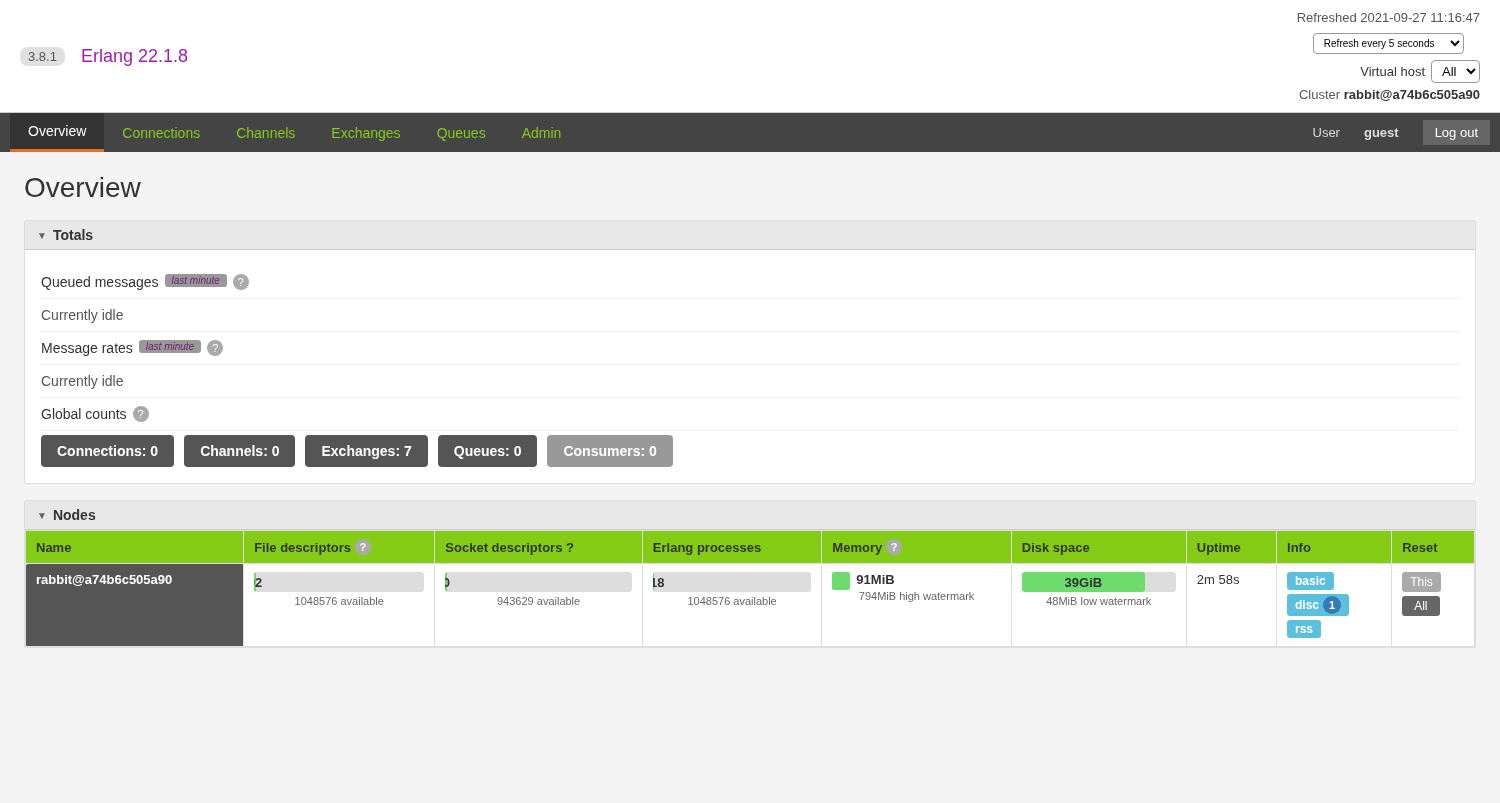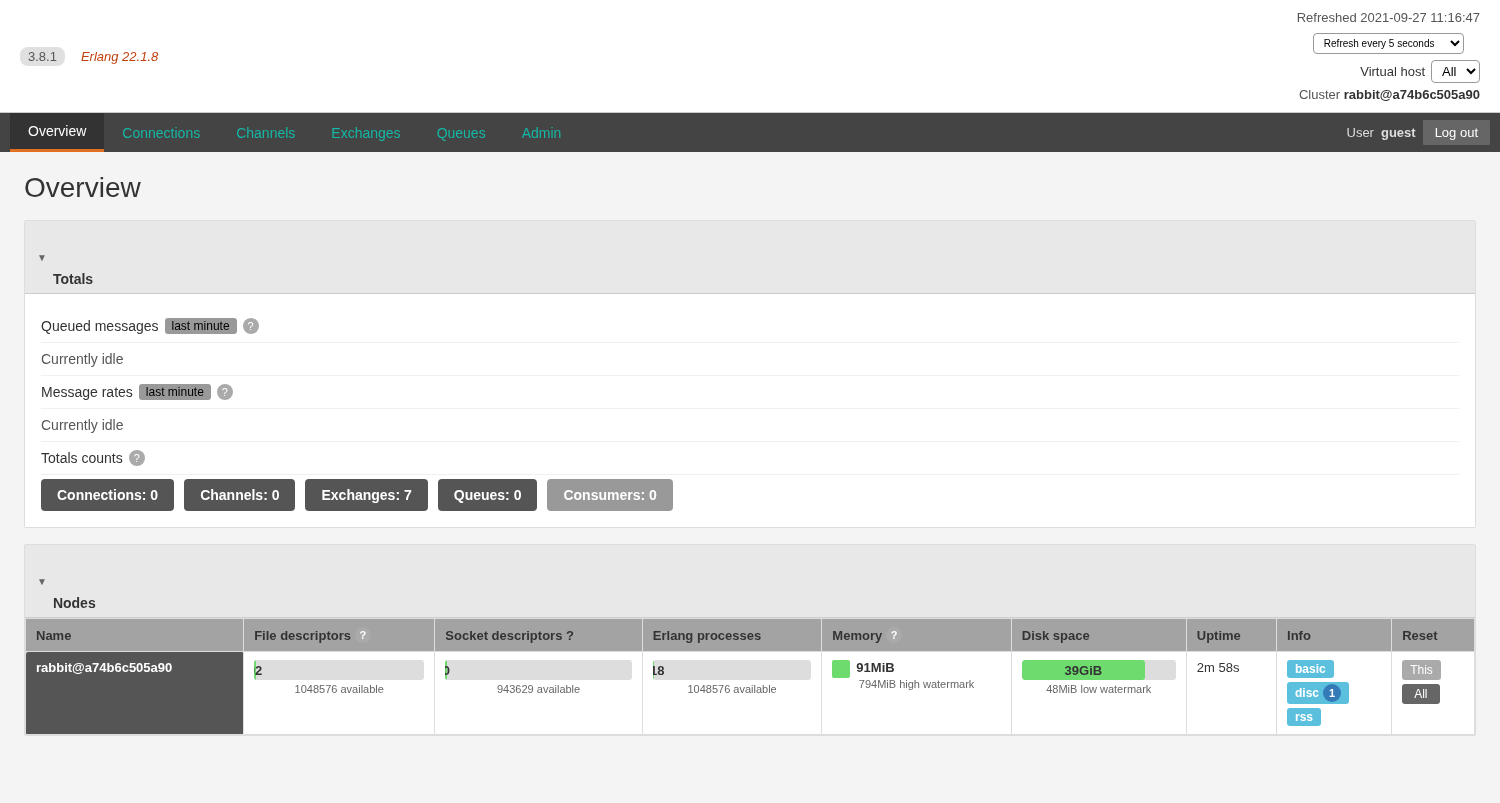--- a/index.html
+++ b/index.html
@@ -7,64 +7,64 @@
 
     
     #header { background: #fff; border-bottom: 1px solid #ccc; padding: 10px 20px; display: flex; align-items: center; justify-content: space-between; }
     #logo-area { display: flex; align-items: center; gap: 16px; }
     #logo { display: flex; align-items: center; }
     .logo-icon { width: 38px; height: 38px; background: #e07022; display: inline-flex; align-items: center; justify-content: center; margin-right: 2px; }
     .logo-icon svg { width: 24px; height: 24px; fill: #fff; }
     .logo-text { font-size: 28px; font-weight: bold; color: #e07022; }
     .logo-dot { color: #666; font-size: 28px; }
     .version-badge { background: #e0e0e0; border-radius: 8px; padding: 2px 8px; font-size: 13px; color: #555; }
-    .erlang-badge { font-size: 13px; color: #c2410c; font-style: italic; }
+    .erlang-badge { font-size: 18px; color: #a21caf; }
     #header-right { text-align: right; }
     .refresh-row { display: flex; align-items: center; justify-content: flex-end; gap: 8px; margin-bottom: 6px; flex-direction: column; }
     .refreshed-text { font-size: 13px; color: #555; }
     .refresh-select { border: 1px solid #999; border-radius: 4px; padding: 3px 6px; font-size: 10px; background: #fff; cursor: pointer; }
     .vhost-row { display: flex; align-items: center; justify-content: flex-end; gap: 6px; margin-bottom: 4px; font-size: 13px; }
     .vhost-select { border: 1px solid #999; border-radius: 4px; padding: 2px 6px; font-size: 13px; background: #fff; cursor: pointer; }
     .cluster-row { font-size: 13px; color: #555; }
     .cluster-name { font-weight: bold; color: #333; }
 
     
     #nav { background: #444; display: flex; align-items: stretch; padding: 0 10px; }
-    .nav-item { color: #14b8a6; padding: 10px 18px; cursor: pointer; font-size: 14px; font-weight: 500; text-decoration: none; display: flex; align-items: center; }
+    .nav-item { color: #84cc16; padding: 10px 18px; cursor: pointer; font-size: 14px; font-weight: 500; text-decoration: none; display: flex; align-items: center; }
     .nav-item.active { background: #333; color: #fff; border-bottom: 3px solid #e07022; }
-    #user-area { margin-left: auto; display: flex; align-items: center; gap: 7px; color: #ddd; font-size: 13px; }
+    #user-area { margin-left: auto; display: flex; align-items: center; gap: 24px; color: #ddd; font-size: 13px; }
     .logout-btn { background: #666; color: #fff; border: none; padding: 5px 12px; border-radius: 1px; cursor: pointer; font-size: 13px; }
 
     
     #main { padding: 20px 24px; background: #f4f4f4; min-height: calc(100vh - 130px); }
     .page-title { font-size: 28px; font-weight: 300; color: #333; margin-bottom: 16px; }
 
     
     .section { background: #fff; border: 1px solid #ddd; border-radius: 2px; margin-bottom: 16px; }
     .section-header { background: #e8e8e8; padding: 6px 12px; display: flex; align-items: center; gap: 6px; border-bottom: 1px solid #ccc; cursor: pointer; user-select: none; }
     .section-header .arrow { font-size: 10px; color: #666; }
-    .section-title { font-size: 14px; font-weight: bold; color: #333; margin-top: 44px; }
+    .section-title { font-size: 14px; font-weight: bold; color: #333; }
     .section-body { padding: 16px; }
 
     
     .stat-row { padding: 8px 0; border-bottom: 1px solid #f0f0f0; }
     .stat-row:last-child { border-bottom: none; }
     .stat-label { font-size: 14px; color: #333; display: flex; align-items: flex-start; gap: 6px; }
-    .tag-badge { background: #999; color: #000000; border-radius: 3px; padding: 1px 7px; font-size: 12px; cursor: pointer; }
+    .tag-badge { background: #999; color: #701a75; border-radius: 3px; padding: 1px 7px; font-size: 10px; cursor: pointer; font-style: italic; }
     .help-badge { background: #aaa; color: #fff; border-radius: 50%; width: 16px; height: 16px; display: inline-flex; align-items: center; justify-content: center; font-size: 11px; cursor: pointer; }
     .idle-text { font-size: 14px; color: #555; padding: 6px 0; }
 
     
     .counts-row { display: flex; gap: 10px; flex-wrap: wrap; margin-top: 4px; }
     .count-btn { background: #555; color: #fff; border: none; border-radius: 4px; padding: 8px 16px; font-size: 14px; font-weight: bold; cursor: pointer; }
     .count-btn.disabled { background: #999; cursor: default; }
 
     
     .nodes-table { width: 100%; border-collapse: collapse; font-size: 13px; }
-    .nodes-table th { background: #a3a3a3; border: 1px solid #ddd; padding: 8px 10px; text-align: left; font-weight: bold; vertical-align: bottom; margin-left: 6px; }
+    .nodes-table th { background: #84cc16; border: 1px solid #ddd; padding: 8px 10px; text-align: left; font-weight: bold; vertical-align: bottom; margin-left: 6px; }
     .nodes-table td { border: 1px solid #ddd; padding: 8px 10px; vertical-align: top; background: #fff; }
     .node-name-cell { background: #555 !important; color: #fff; font-weight: bold; border-radius: 2px; }
     .bar-cell { text-align: center; }
     .progress-bar { background: #ddd; border-radius: 3px; height: 20px; width: 100%; margin-bottom: 3px; overflow: hidden; }
     .progress-fill { height: 100%; background: #6ddb6d; border-radius: 3px; display: flex; align-items: center; justify-content: center; }
     .bar-value { font-size: 13px; font-weight: bold; color: #333; }
     .bar-sub { font-size: 11px; color: #666; text-align: center; }
     .memory-bar-wrapper { display: flex; gap: 6px; }
     .memory-indicator { width: 18px; height: 18px; background: #6ddb6d; border-radius: 2px; flex-shrink: 0; }
     .info-badges { display: flex; flex-direction: column; gap: 4px; }
@@ -150,21 +150,21 @@
           <span class="tag-badge">last minute</span>
           <span class="help-badge">?</span>
         </span>
       </div>
       <div class="stat-row">
         <span class="idle-text">Currently idle</span>
       </div>
 
       <div class="stat-row">
         <span class="stat-label">
-          <span>Totals counts</span>
+          <span>Global counts</span>
           <span class="help-badge">?</span>
         </span>
       </div>
       <div class="counts-row">
         <button class="count-btn">Connections: 0</button>
         <button class="count-btn">Channels: 0</button>
         <button class="count-btn">Exchanges: 7</button>
         <button class="count-btn">Queues: 0</button>
         <button class="count-btn disabled">Consumers: 0</button>
       </div>

